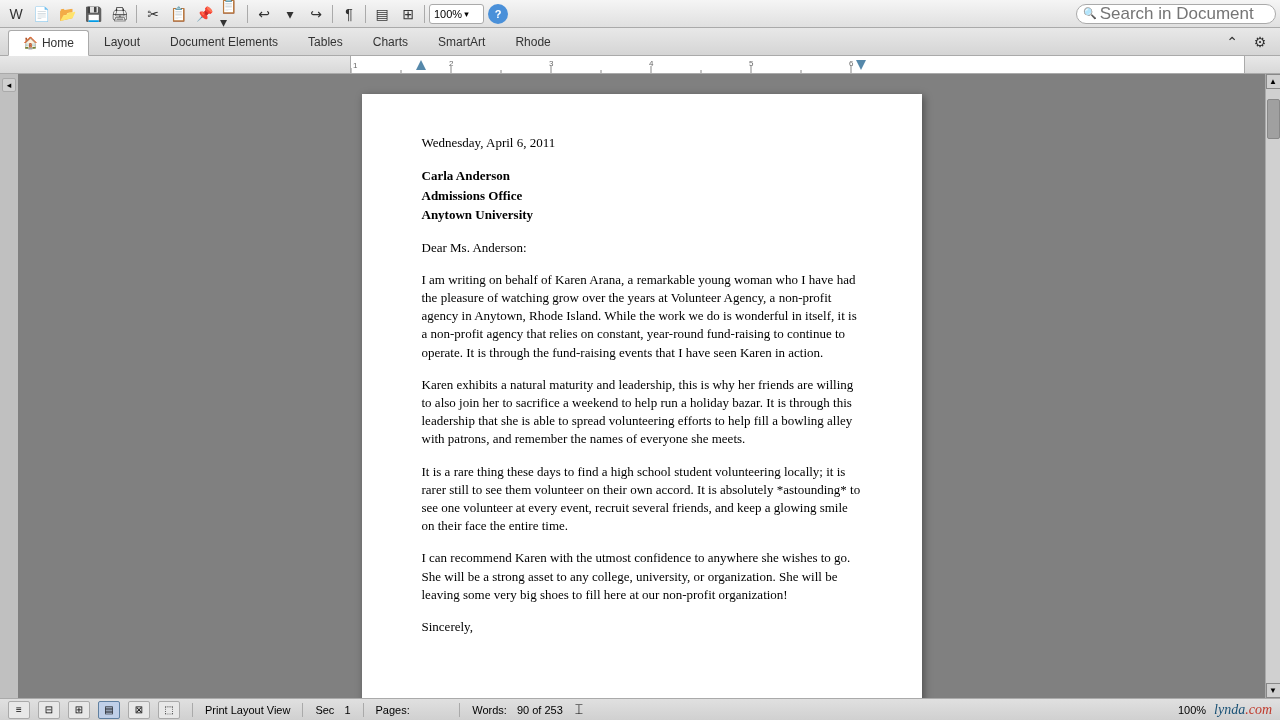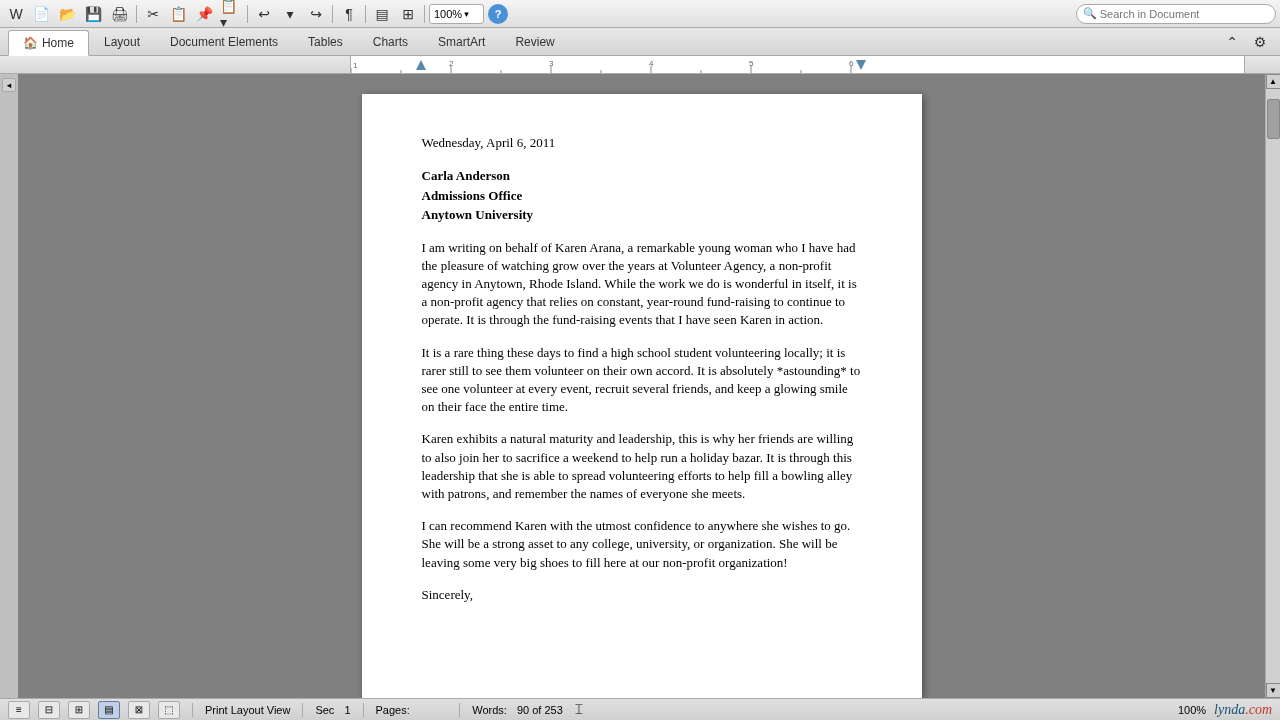--- a/index.html
+++ b/index.html
@@ -24,21 +24,21 @@
       width: 20px; height: 20px; border-radius: 50%; background: #4a90d9;
       color: white; font-size: 11px; font-weight: bold; display: flex; align-items: center;
       justify-content: center; cursor: pointer; border: none; margin-left: 2px;
     }
     .search-box {
       display: flex; align-items: center; border: 1px solid #aaa; border-radius: 10px;
       background: white; height: 20px; padding: 0 6px; font-size: 11px; width: 200px;
       margin-left: auto; color: #666;
     }
     .search-box input {
-      border: none; outline: none; background: transparent; font-size: 11px;
+      border: none; outline: none; background: transparent; font-size: 17px;
       color: #333; width: 160px;
     }
 
     
     .ribbon-tabs {
       display: flex; align-items: center; background: linear-gradient(to bottom, #e8e8e8, #d5d5d5);
       border-bottom: 1px solid #aaa; height: 28px; padding: 0 8px; gap: 0;
     }
     .ribbon-tab {
       padding: 4px 14px; font-size: 12px; color: #333; cursor: pointer;
@@ -150,21 +150,21 @@
 <div class="ribbon-tabs">
   <div class="ribbon-tab home-icon active">
     <span>🏠</span>
     <span>Home</span>
   </div>
   <div class="ribbon-tab">Layout</div>
   <div class="ribbon-tab">Document Elements</div>
   <div class="ribbon-tab">Tables</div>
   <div class="ribbon-tab">Charts</div>
   <div class="ribbon-tab">SmartArt</div>
-  <div class="ribbon-tab">Review</div>
+  <div class="ribbon-tab">Rhode</div>
   <div class="ribbon-right">
     <div class="toolbar-btn">⌃</div>
     <div class="toolbar-btn">⚙</div>
   </div>
 </div>
 
 <div class="ruler">
   <div class="ruler-inner">
     <svg width="100%" height="18" style="position:absolute;top:0;left:0;">
 
@@ -205,29 +205,32 @@
       <div class="para">
         <span>Wednesday, April 6, 2011</span>
       </div>
 
       <div class="address-block">
         <p>Carla Anderson</p>
         <p>Admissions Office</p>
         <p>Anytown University</p>
       </div>
 
+      <div class="para">
+        <span>Dear Ms. Anderson:</span>
+      </div>
 
       <div class="para">
         <span>I am writing on behalf of Karen Arana, a remarkable young woman who I have had the pleasure of watching grow over the years at Volunteer Agency, a non-profit agency in Anytown, Rhode Island. While the work we do is wonderful in itself, it is a non-profit agency that relies on constant, year-round fund-raising to continue to operate. It is through the fund-raising events that I have seen Karen in action.</span>
       </div>
       <div class="para">
+        <span>Karen exhibits a natural maturity and leadership, this is why her friends are willing to also join her to sacrifice a weekend to help run a holiday bazar. It is through this leadership that she is able to spread volunteering efforts to help fill a bowling alley with patrons, and remember the names of everyone she meets.</span>
+      </div>
+      <div class="para">
         <span>It is a rare thing these days to find a high school student volunteering locally; it is rarer still to see them volunteer on their own accord. It is absolutely *astounding* to see one volunteer at every event, recruit several friends, and keep a glowing smile on their face the entire time.</span>
-      </div>
-      <div class="para">
-        <span>Karen exhibits a natural maturity and leadership, this is why her friends are willing to also join her to sacrifice a weekend to help run a holiday bazar. It is through this leadership that she is able to spread volunteering efforts to help fill a bowling alley with patrons, and remember the names of everyone she meets.</span>
       </div>
       <div class="para">
         <span>I can recommend Karen with the utmost confidence to anywhere she wishes to go. She will be a strong asset to any college, university, or organization. She will be leaving some very big shoes to fill here at our non-profit organization!</span>
       </div>
 
       <div class="para" style="margin-top:14px;font-family:Liberation Serif, serif;">
         <span>Sincerely,</span>
       </div>
 
       <div style="height:40px;"></div>

